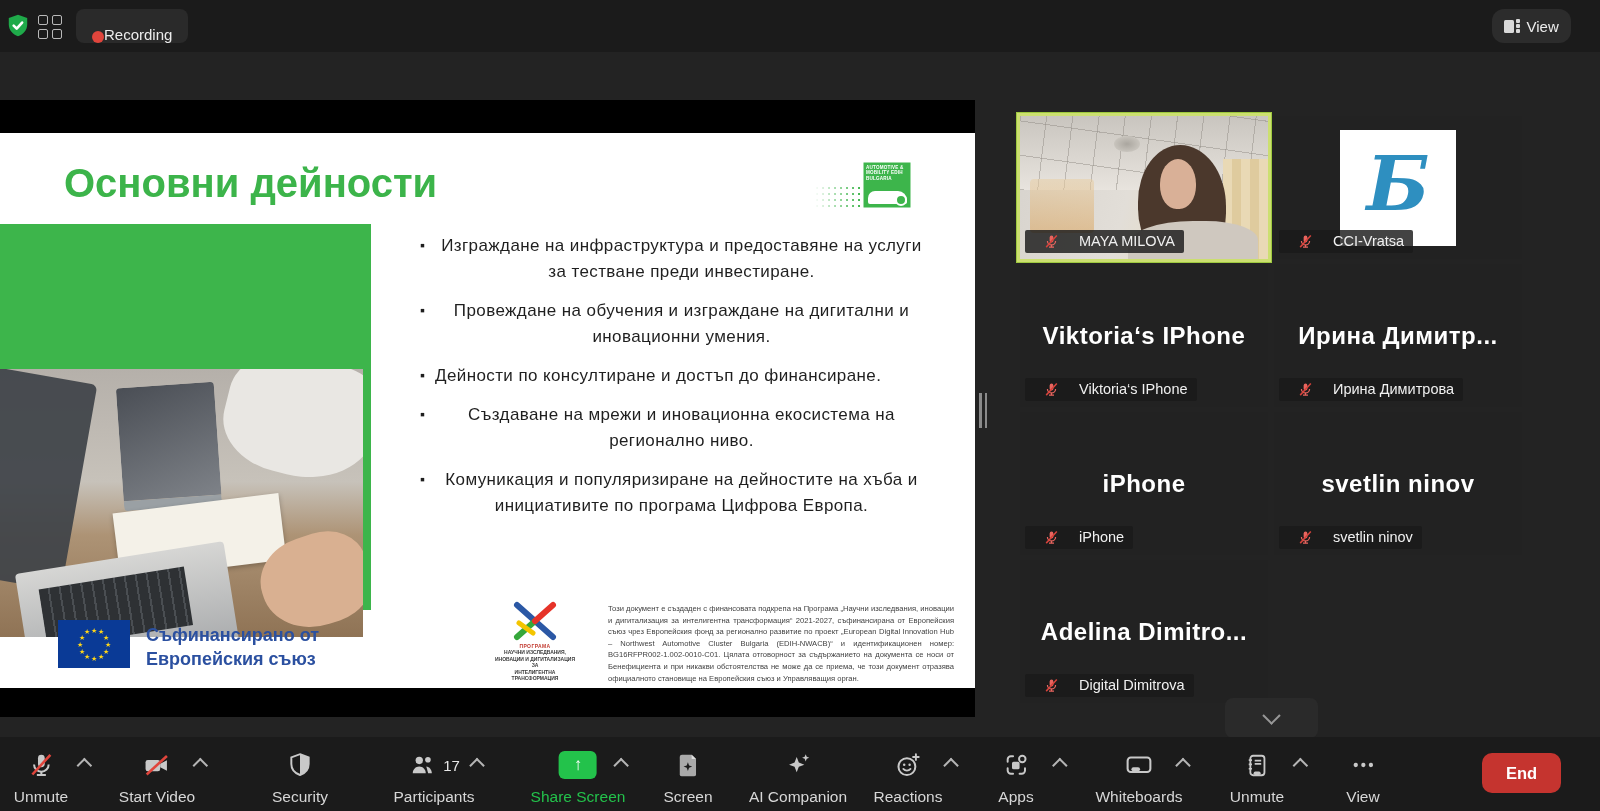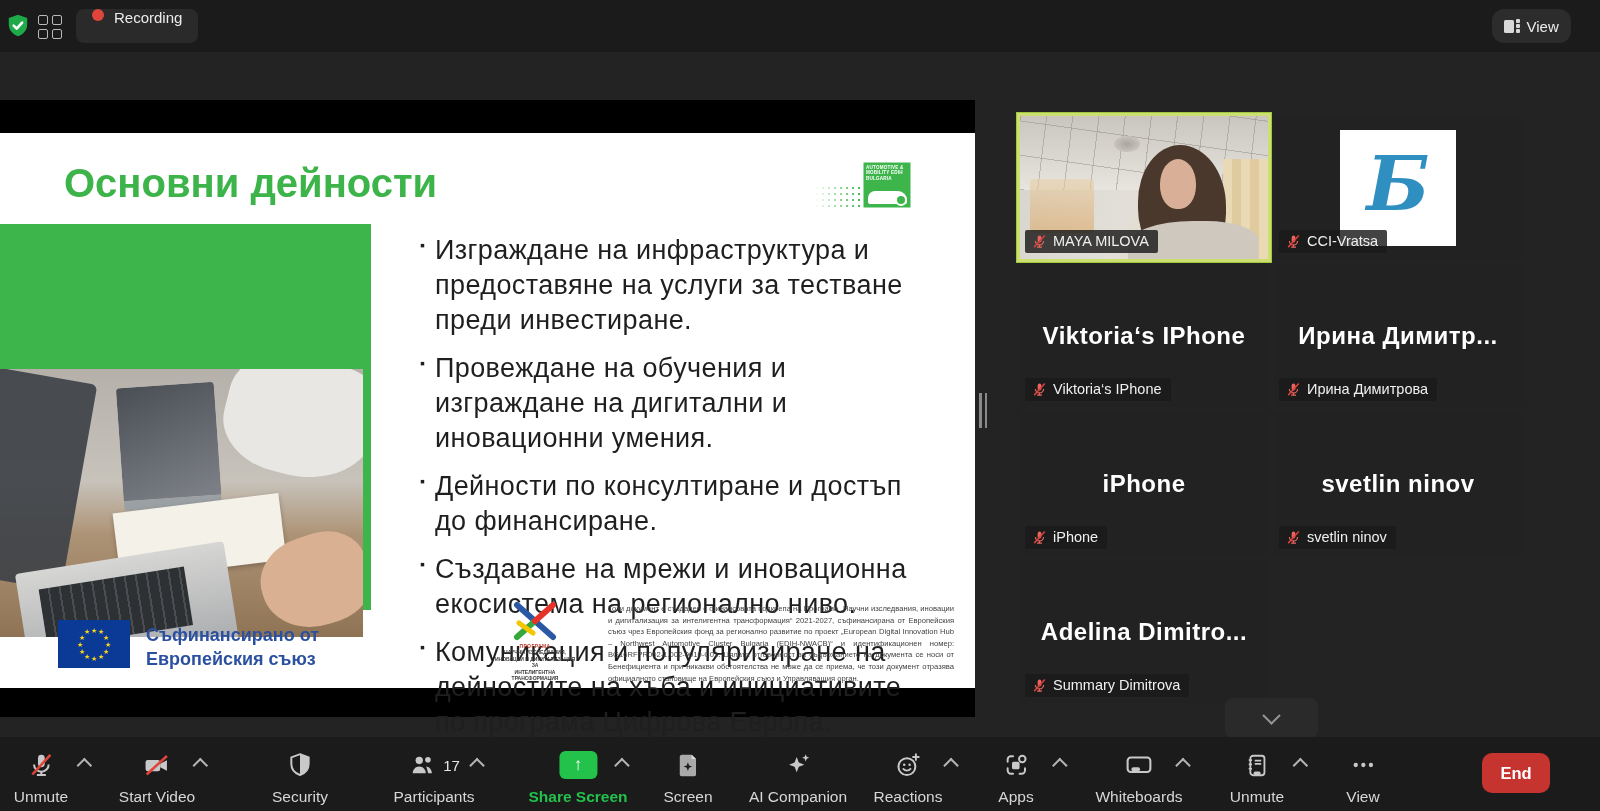--- a/index.html
+++ b/index.html
@@ -6,21 +6,21 @@
   #app{position:relative;width:1600px;height:811px;background:#232323;overflow:hidden;
        font-family:"Liberation Sans",sans-serif;}
 
   
   .topbar{position:absolute;left:0;top:0;width:1600px;height:52px;background:#1b1b1b;}
   .shield-ok{position:absolute;left:5px;top:13px;width:26px;height:26px;}
   .grid-ic{position:absolute;left:38px;top:15px;width:22px;height:22px;display:grid;
            grid-template-columns:1fr 1fr;gap:4px;}
   .grid-ic span{width:8px;height:8px;border:1.6px solid #b9b9b9;border-radius:2px;}
   .rec-pill{position:absolute;left:76px;top:9px;height:34px;background:#2a2a2a;border-radius:8px;
-            display:flex;align-items:flex-start;padding:0 16px;gap:10px;}
+            display:flex;align-items:flex-end;padding:0 16px;}
   .rec-dot{width:12px;height:12px;border-radius:50%;background:#e0453c;}
   .rec-txt{color:#ececec;font-size:15px;}
   .view-btn{position:absolute;left:1492px;top:9px;height:34px;background:#2c2c2c;border-radius:12px;
             display:flex;align-items:center;padding:0 12px;gap:7px;color:#ececec;font-size:15px;}
   .view-ic{display:flex;gap:2px;align-items:center;}
   .view-ic .vb{width:10px;height:13px;background:#d9d9d9;border-radius:1.5px;}
   .view-ic .vc{display:flex;flex-direction:column;gap:1.5px;}
   .view-ic .vc i{width:3.5px;height:3.5px;background:#d9d9d9;border-radius:1px;}
 
   
@@ -55,21 +55,21 @@
   .p-laptop3{position:absolute;left:6%;bottom:-10%;width:58%;height:40%;
              background:linear-gradient(#d6d6d4,#a7a9ab);transform:rotate(-9deg);border-radius:4px;}
   .p-keys{position:absolute;left:10%;top:18%;width:70%;height:55%;
           background:repeating-linear-gradient(90deg,#2e3134 0 9px,#4a4e52 9px 11px);}
   .p-hand{position:absolute;right:-2%;bottom:4%;width:30%;height:34%;background:#d9b091;
           border-radius:45% 40% 40% 50%;transform:rotate(-18deg);}
 
   .bullets{position:absolute;left:420px;top:100px;width:508px;display:flex;flex-direction:column;gap:13px;}
   .bullet-row{display:flex;}
   .bullet-marker{font-size:14px;color:#1f1f1f;margin:4px 10px 0 0;}
-  .bullet-text{font-size:27px;letter-spacing:.4px;line-height:35px;color:#1f1f1f;}
+  .bullet-text{font-size:17px;letter-spacing:.4px;line-height:26px;color:#1f1f1f;text-align:center;}
 
   .eu-flag{position:absolute;left:58px;top:487px;width:72px;height:48px;background:#0a3a96;}
   .eu-star{position:absolute;color:#ffd617;font-size:7px;line-height:7px;}
   .eu-text{position:absolute;left:146px;top:490px;font-size:18px;font-weight:700;color:#2b50a0;line-height:24px;}
   .prog-logo{position:absolute;left:492px;top:464px;width:86px;text-align:center;}
   .prog-x{display:block;margin:0 auto;}
   .prog-cap1{font-size:5px;color:#c23a30;font-weight:700;letter-spacing:.4px;}
   .prog-cap2{font-size:5px;color:#3a3a3a;line-height:6.5px;font-weight:700;}
   .disclaimer{position:absolute;left:608px;top:470px;width:346px;font-size:7.6px;line-height:11.6px;
               color:#3f3f3f;text-align:justify;}
@@ -79,21 +79,21 @@
   .divider-handle i{width:2.5px;height:100%;background:#8a8a8a;}
 
   
   .gallery{position:absolute;left:1020px;top:116px;width:502px;display:grid;
            grid-template-columns:248px 248px;gap:5px 6px;}
   .tile{position:relative;width:248px;height:143px;background:#222;overflow:hidden;}
   .tile.active-speaker{box-shadow:0 0 0 3px #ccdf70, 0 0 0 4px #9ec93f;}
   .tile-bigname{position:absolute;inset:0;display:flex;align-items:center;justify-content:center;
                 color:#fff;font-weight:700;font-size:24px;letter-spacing:.5px;white-space:nowrap;}
   .tile-label{position:absolute;left:5px;bottom:6px;background:rgba(26,26,26,.82);border-radius:2px;
-              display:flex;align-items:center;gap:6px;padding:3px 9px 4px 7px;color:#f0f0f0;font-size:14.5px;}
+              display:flex;align-items:center;gap:20px;padding:3px 9px 4px 19px;color:#f0f0f0;font-size:14.5px;}
   .tile .v-scene{display:none;position:absolute;inset:0;}
   .tile .logo-box-wrap{display:none;position:absolute;inset:0;align-items:center;justify-content:center;}
   .variant-video .v-scene{display:block;}
   .variant-logo .logo-box-wrap{display:flex;}
 
   .v-scene{background:linear-gradient(105deg,#d7d3cd 0%,#e2ded8 45%,#e8dcc2 72%,#dcc89e 100%);}
   .v-ceiling{position:absolute;top:0;left:0;right:0;height:52%;
      background:repeating-linear-gradient(97deg,rgba(140,135,128,.45) 0 1px,transparent 1px 26px),
                 repeating-linear-gradient(8deg,rgba(140,135,128,.45) 0 1px,transparent 1px 34px),
                 linear-gradient(180deg,#c9c5bf,#e8e4de);}
@@ -125,24 +125,24 @@
   .toolbar{position:absolute;left:0;top:737px;width:1600px;height:74px;background:#1b1b1b;}
   .tb-item{position:absolute;top:14px;transform:translateX(-50%);display:flex;flex-direction:column;
            align-items:center;gap:9px;color:#d7d7d7;}
   .tb-icon-row{height:28px;display:flex;align-items:center;gap:7px;}
   .tb-count{font-size:15px;color:#e8e8e8;}
   .tb-label{font-size:15.5px;white-space:nowrap;}
   .chev-up{position:absolute;left:calc(50% + 38px);top:9px;width:9px;height:9px;
            border-left:2.2px solid #b5b5b5;border-top:2.2px solid #b5b5b5;transform:rotate(45deg);}
   .ti0{left:41px}.ti1{left:157px}.ti2{left:300px}.ti3{left:434px}.ti4{left:578px}.ti5{left:688px}
   .ti6{left:798px}.ti7{left:908px}.ti8{left:1016px}.ti9{left:1139px}.ti10{left:1257px}.ti11{left:1363px}
-  .ti4 .tb-label{color:#23c24b;font-weight:700;}
+  .ti4 .tb-label{color:#23c24b;font-weight:400;}
   .share-ic{width:38px;height:28px;background:#23c24b;border-radius:6px;display:flex;align-items:center;
             justify-content:center;color:#fff;font-weight:700;font-size:17px;}
-  .end-btn{position:absolute;left:1482px;top:16px;width:68px;height:40px;background:#c5342f;border-radius:10px;
+  .end-btn{position:absolute;left:1482px;top:16px;width:79px;height:40px;background:#c5342f;border-radius:10px;
            color:#fff;font-weight:700;font-size:16.5px;display:flex;align-items:center;justify-content:center;}
 </style>
 </head>
 <body>
 
 <div id="app">
 
   <div class="topbar">
     <svg class="shield-ok" viewBox="0 0 24 24">
       <path d="M12 1.5l8.5 3v6.2c0 5.4-3.7 9.1-8.5 10.8C7.2 19.8 3.5 16.1 3.5 10.7V4.5z" fill="#1faa4a"></path>
@@ -366,21 +366,21 @@
 
     <div class="tile-bigname">Adelina Dimitro...</div>
     <div class="tile-label">
       <svg class="mic-muted" width="15" height="15" viewBox="0 0 24 24">
         <rect x="9" y="2.5" width="6" height="11" rx="3" fill="#e8655f"></rect>
         <path d="M5.5 11a6.5 6.5 0 0 0 13 0" stroke="#e8655f" stroke-width="2" fill="none"></path>
         <line x1="12" y1="17.5" x2="12" y2="21" stroke="#e8655f" stroke-width="2"></line>
         <line x1="8" y1="21" x2="16" y2="21" stroke="#e8655f" stroke-width="2"></line>
         <line x1="3.5" y1="21" x2="20.5" y2="2.5" stroke="#d8433c" stroke-width="2.4"></line>
       </svg>
-      <span class="label-text">Summary Dimitrova</span>
+      <span class="label-text">Digital Dimitrova</span>
     </div>
   </div>
     </div>
 
   <div class="collapse-btn">
     <span class="chev-down"></span>
   </div>
 
   <div class="toolbar">
 

